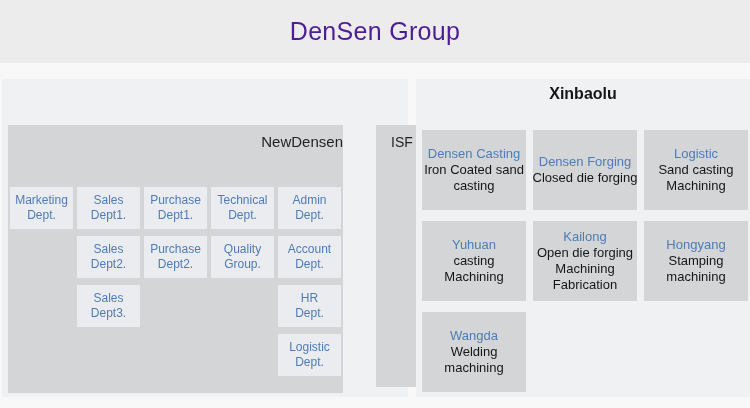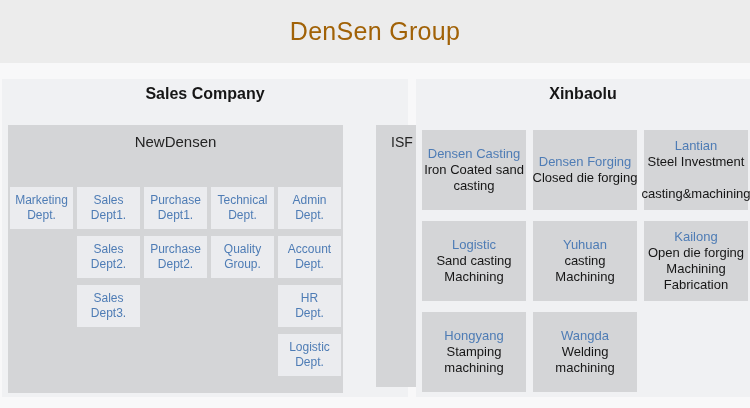--- a/index.html
+++ b/index.html
@@ -14,42 +14,42 @@
   }
   .topbar {
     position: absolute; left: 0; top: 0;
     width: 750px; height: 63px;
     background: #ececec;
     display: flex; align-items: center; justify-content: center;
   }
   .topbar h1 {
     margin: 0;
     font-size: 25px; font-weight: 400;
-    color: #a16207; letter-spacing: 0.3px;
+    color: #4c1d95; letter-spacing: 0.3px;
   }
   .panel {
     position: absolute; top: 79px; height: 318px;
     background: #f0f1f3;
   }
   .panel-sales    { left: 2px;   width: 406px; }
   .panel-factories{ left: 416px; width: 334px; }
   .panel h2 {
     margin: 0; padding-top: 6px;
     text-align: center;
     font-size: 16px; font-weight: 700;
     color: #161616;
   }
   .newdensen {
     position: absolute; left: 6px; top: 46px;
     width: 335px; height: 268px;
     background: #d4d5d7;
   }
   .nd-label {
     padding-top: 8px;
-    text-align: center;
+    text-align: right;
     font-size: 15px; color: #242424;
   }
   .dept-grid {
     position: absolute; left: 2px; top: 62px;
     display: grid;
     grid-template-columns: repeat(5, 63px);
     grid-auto-rows: 42px;
     gap: 7px 4px;
   }
   .dept-box {
@@ -94,21 +94,20 @@
   }
 </style>
 </head>
 <body>
 
 <header class="topbar">
   <h1>DenSen Group</h1>
 </header>
 
 <section class="panel panel-sales">
-  <h2>Sales Company</h2>
   <div class="newdensen">
     <div class="nd-label">NewDensen</div>
     <div class="dept-grid" id="dept-grid">
         <div class="dept-box" style="grid-area: 1 / 1;">Marketing
 Dept.</div>
         <div class="dept-box" style="grid-area: 1 / 2;">Sales
 Dept1.</div>
         <div class="dept-box" style="grid-area: 1 / 3;">Purchase
 Dept1.</div>
         <div class="dept-box" style="grid-area: 1 / 4;">Technical
@@ -141,26 +140,20 @@
   <div class="factory-grid" id="factory-grid">
       <div class="factory-box">
         <div class="f-name">Densen Casting</div>
         <div class="f-desc">Iron Coated sand casting</div>
       </div>
       <div class="factory-box">
         <div class="f-name">Densen Forging</div>
         <div class="f-desc">Closed die forging</div>
       </div>
       <div class="factory-box">
-        <div class="f-name">Lantian</div>
-        <div class="f-desc">Steel Investment
-
-casting&amp;machining</div>
-      </div>
-      <div class="factory-box">
         <div class="f-name">Logistic</div>
         <div class="f-desc">Sand casting
 Machining</div>
       </div>
       <div class="factory-box">
         <div class="f-name">Yuhuan</div>
         <div class="f-desc">casting
 Machining</div>
       </div>
       <div class="factory-box">

